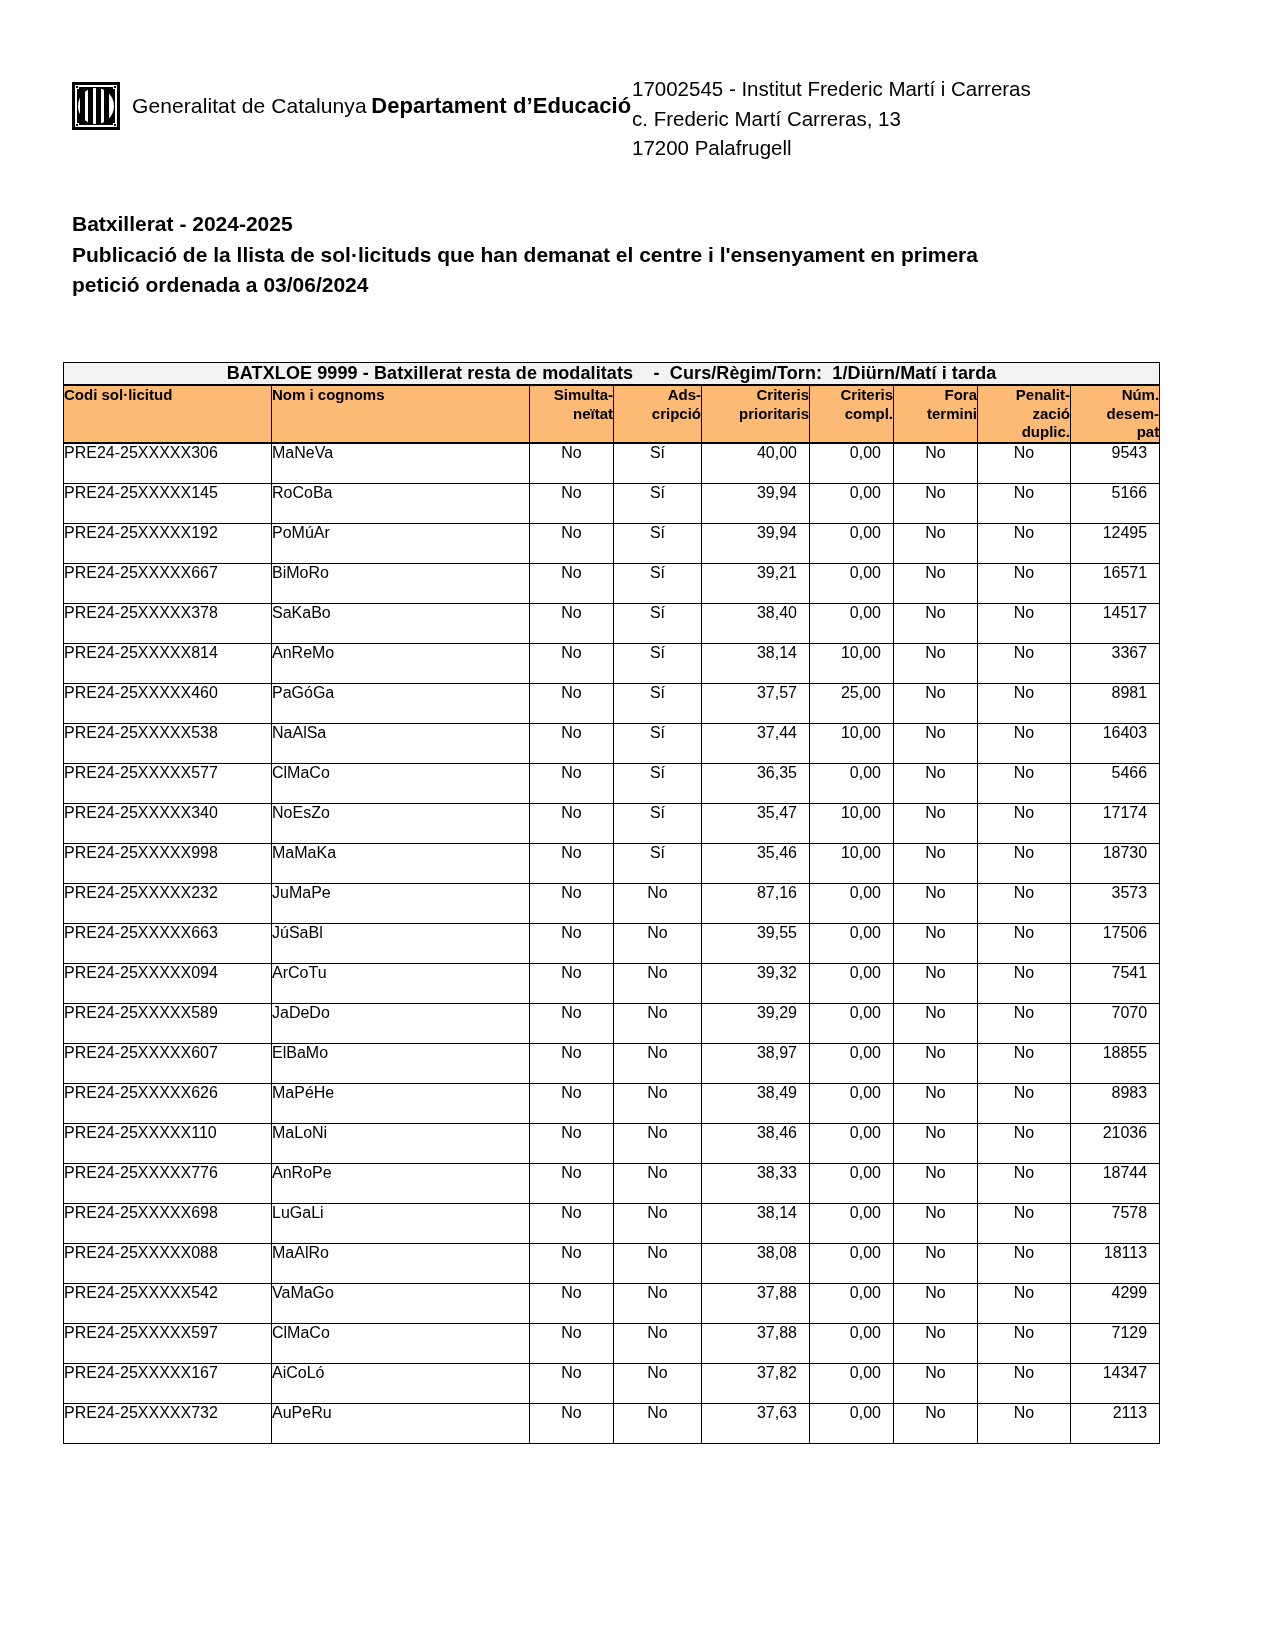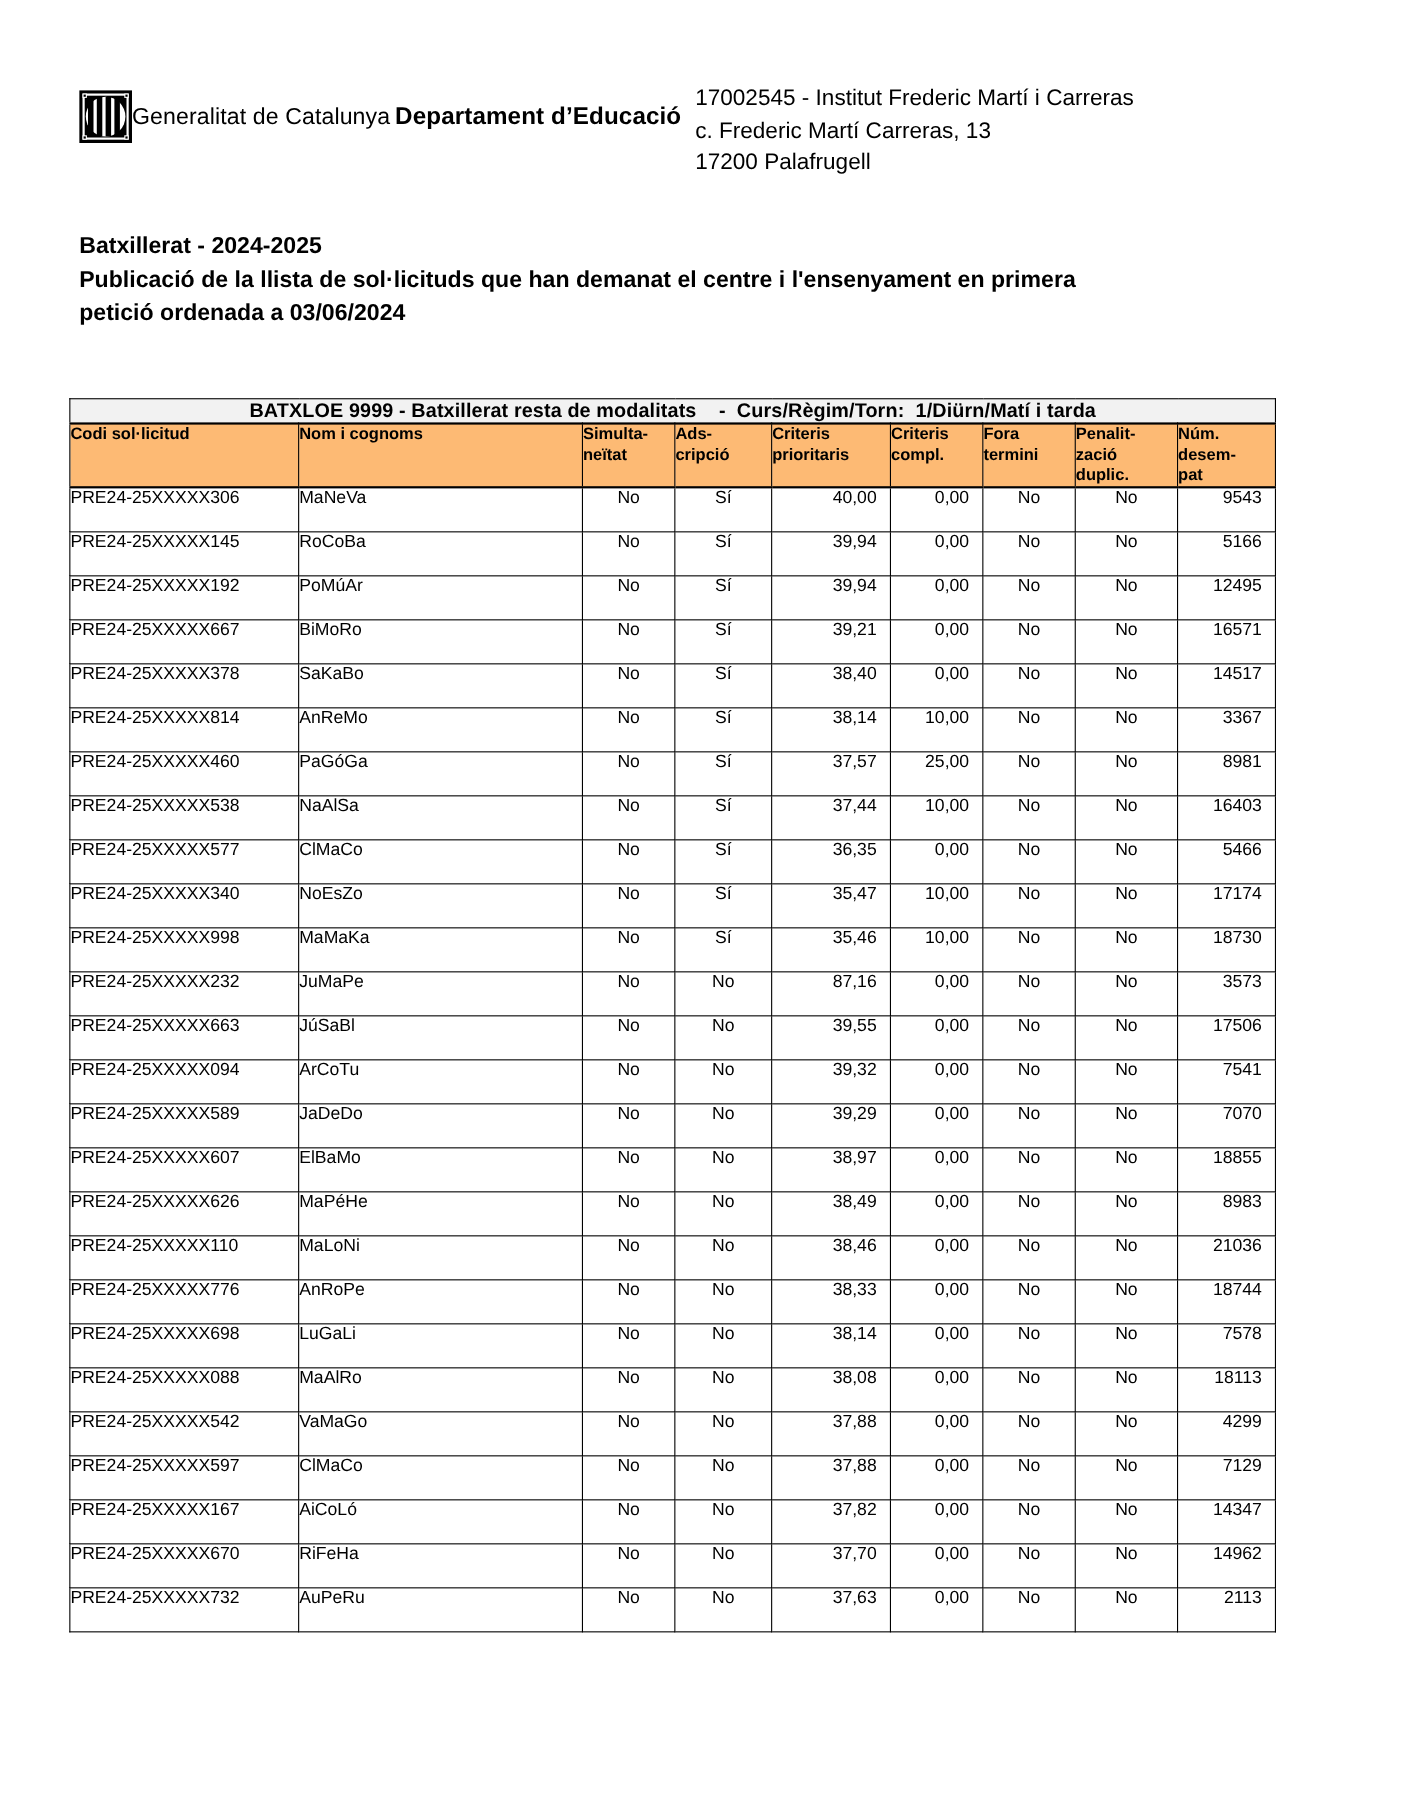--- a/index.html
+++ b/index.html
@@ -27,21 +27,21 @@
   
   .doc-header {
     display: flex;
     align-items: flex-start;
     padding: 70px 60px 0 72px;
   }
 
   .logo-block {
     display: flex;
     align-items: center;
-    gap: 0;
+    gap: 12px;
     width: 560px;
     flex: 0 0 560px;
     padding-top: 12px;
   }
 
   .logo-mark {
     width: 48px;
     height: 48px;
     flex: 0 0 48px;
   }
@@ -114,21 +114,21 @@
     background: #fdba74;
     font-weight: bold;
     font-size: 15px;
     height: 58px;
     padding: 5px 6px 4px 6px;
     line-height: 1.22;
     vertical-align: top;
     border-bottom: 2px solid #000 !important;
   }
   thead .colhead.left { text-align: left; }
-  thead .colhead.center { text-align: left; }
+  thead .colhead.center { text-align: right; }
 
   tbody td {
     height: 40px;
     padding: 7px 7px 0 7px;
     font-size: 16px;
     line-height: 1.1;
     border-top: 1px solid #000;
     border-bottom: 1px solid #000;
   }
   tbody td.c-code { text-align: left; }
@@ -519,31 +519,20 @@
             <td class="c-name">AiCoLó</td>
             <td class="c-center">No</td>
             <td class="c-center">No</td>
             <td class="c-right">37,82</td>
             <td class="c-right">0,00</td>
             <td class="c-center">No</td>
             <td class="c-center">No</td>
             <td class="c-right">14347</td>
           </tr>
           <tr>
-            <td class="c-code">PRE24-25XXXXX670</td>
-            <td class="c-name">RiFeHa</td>
-            <td class="c-center">No</td>
-            <td class="c-center">No</td>
-            <td class="c-right">37,70</td>
-            <td class="c-right">0,00</td>
-            <td class="c-center">No</td>
-            <td class="c-center">No</td>
-            <td class="c-right">14962</td>
-          </tr>
-          <tr>
             <td class="c-code">PRE24-25XXXXX732</td>
             <td class="c-name">AuPeRu</td>
             <td class="c-center">No</td>
             <td class="c-center">No</td>
             <td class="c-right">37,63</td>
             <td class="c-right">0,00</td>
             <td class="c-center">No</td>
             <td class="c-center">No</td>
             <td class="c-right">2113</td>
           </tr>

